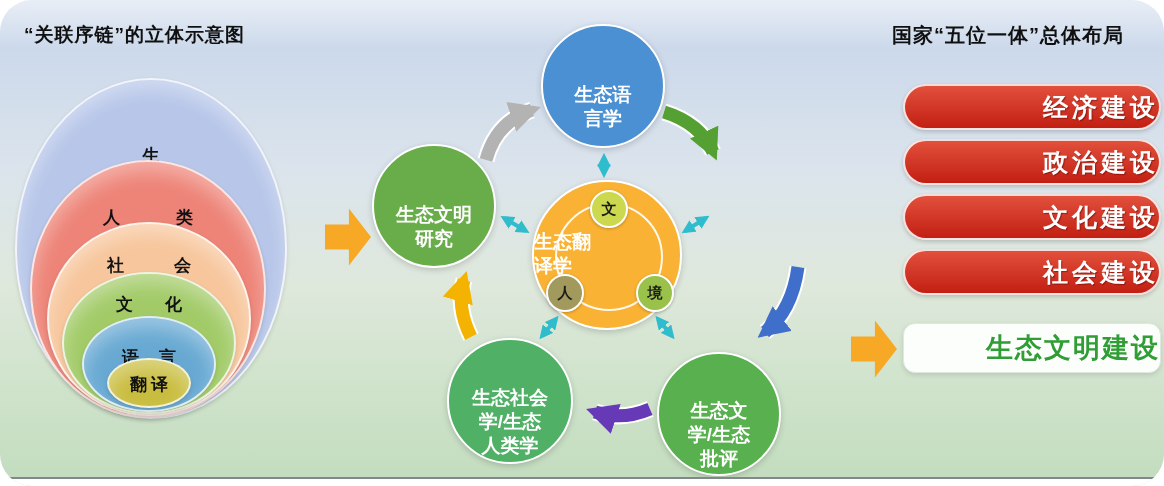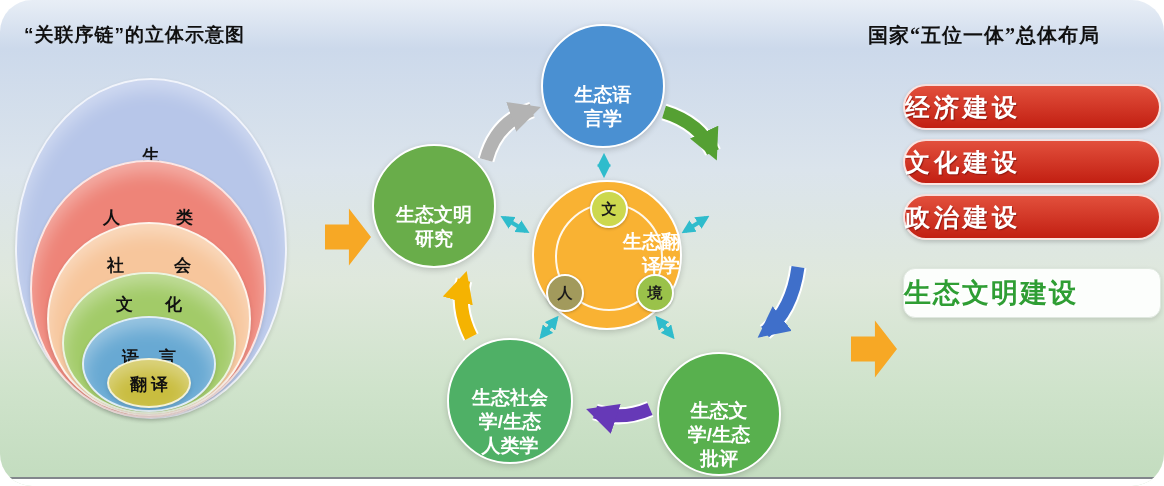--- a/index.html
+++ b/index.html
@@ -4,21 +4,21 @@
 <style>
   html,body { margin:0; padding:0; background:#fff; }
   .stage {
     position:relative; width:1164px; height:486px; overflow:hidden;
     font-family:"Liberation Sans","DejaVu Sans",sans-serif;
     background:linear-gradient(180deg,#e8eef6 0%,#ccd9eb 10%,#dbe4ec 35%,#dfe8dc 58%,#cfe3cb 80%,#c4ddc0 97%);
     border-radius:32px;
   }
   .panel-title { position:absolute; font-weight:bold; font-size:19px; color:#101010; letter-spacing:1px; }
   .title-left { left:24px; top:22px; }
-  .title-right { left:848px; top:22px; width:272px; text-align:center; font-size:20px;font-family:Liberation Serif, serif; }
+  .title-right { left:872px; top:22px; width:272px; text-align:center; font-size:20px; }
 
   
   .rings { position:absolute; left:12px; top:75px; width:280px; height:345px; }
   .ring { position:absolute; border-radius:50%; border:2px solid rgba(255,255,255,.8);
           box-shadow:inset 0 10px 18px rgba(255,255,255,.35), 0 2px 4px rgba(0,0,0,.12); }
   .ring-label { position:absolute; left:0; right:0; text-align:center; font-weight:bold;
                 font-size:17px; color:#111; }
   .ring-0 { left:3px;  top:3px;   width:268px; height:337px; }
   .ring-1 { left:18px; top:85px;  width:232px; height:254px; }
   .ring-2 { left:35px; top:147px; width:200px; height:190px; }
@@ -40,39 +40,39 @@
                 white-space:pre-line; line-height:1.28;margin-top:42px; }
   .node-top { left:541px; top:24px;  width:124px; height:124px; }
   .node-left { left:372px; top:144px; width:124px; height:124px; }
   .node-right { left:710px; top:142px; width:128px; height:128px; }
   .node-br { left:657px; top:352px; width:124px; height:124px; }
   .node-bl { left:447px; top:338px; width:126px; height:126px; }
   .hub { left:532px; top:180px; width:150px; height:150px; }
   .hub-ring { position:absolute; left:21px; top:21px; width:104px; height:104px;
               border:2px solid rgba(255,255,255,.9); border-radius:50%; }
   .hub-label { position:absolute; left:0; right:0; top:50%; transform:translateY(-52%);
-               text-align:right; color:#fff; font-weight:bold; font-size:19px;
+               text-align:left; color:#fff; font-weight:bold; font-size:19px;
                white-space:pre-line; line-height:1.25; }
   .sat { position:absolute; width:38px; height:38px; border-radius:50%; border:2px solid #fff;
          display:flex; align-items:center; justify-content:center; font-weight:bold;
          font-size:15px; color:#1a1a1a; box-shadow:0 1px 3px rgba(0,0,0,.25); box-sizing:border-box; }
   .sat-wen { left:56px; top:8px; }
   .sat-ren { left:12px; top:92px; }
   .sat-jing { left:102px; top:92px; }
 
   
   .flow-arrow { position:absolute; width:46px; height:62px;
                 clip-path:polygon(0 30%, 52% 30%, 52% 4%, 100% 50%, 52% 96%, 52% 70%, 0 70%); }
   .flow-left { left:325px; top:206px; }
   .flow-right { left:851px; top:318px; }
 
   
   .right-panel { position:absolute; left:903px; top:84px; width:258px; }
   .rp-item { height:46px; margin-bottom:9px; border-radius:23px;
-             display:flex; align-items:center; justify-content:flex-start;
+             display:flex; align-items:center; justify-content:flex-end;
              font-weight:bold; font-size:25px; letter-spacing:4px; box-sizing:border-box; }
   .rp-red { background:linear-gradient(180deg,#e2503c,#c21f12); color:#fff;
             border:2px solid rgba(255,255,255,.85); box-shadow:0 2px 4px rgba(0,0,0,.18);
             text-shadow:1px 1px 1px rgba(90,0,0,.5); }
   .rp-green { margin-top:28px; height:50px; border-radius:12px; background:#fcfefc;
               border:1px solid #dfe8df; box-shadow:0 2px 5px rgba(0,0,0,.12);
               color:#2f9e34; font-weight:900; font-size:27px; letter-spacing:2px;
               text-shadow:2px 2px 0 rgba(255,255,255,.95), -1px -1px 0 rgba(255,255,255,.9); }
 
   .arrow-layer { position:absolute; left:0; top:0; width:1164px; height:486px; pointer-events:none; }
@@ -185,24 +185,27 @@
     <line x1="706" y1="218" x2="685" y2="231" stroke-width="4" marker-start="url(#ah-cyan)" marker-end="url(#ah-cyan)" stroke="#2fbccc"></line>
     <line x1="556" y1="319" x2="542" y2="336" stroke-width="4" marker-start="url(#ah-cyan)" marker-end="url(#ah-cyan)" stroke="#2fbccc"></line>
     <line x1="658" y1="319" x2="672" y2="336" stroke-width="4" marker-start="url(#ah-cyan)" marker-end="url(#ah-cyan)" stroke="#2fbccc"></line>
   </svg>
 
   <div class="right-panel">
     <div class="rp-item rp-red">
       <span>经济建设</span>
     </div>
     <div class="rp-item rp-red">
+      <span>政治建设</span>
+    </div>
+    <div class="rp-item rp-red">
       <span>文化建设</span>
     </div>
     <div class="rp-item rp-red">
-      <span>政治建设</span>
+      <span>社会建设</span>
     </div>
     <div class="rp-item rp-green">
       <span>生态文明建设</span>
     </div>
   </div>
 
   <div class="bottom-rule"></div>
   <div class="bottom-strip"></div>
 </div>
 

